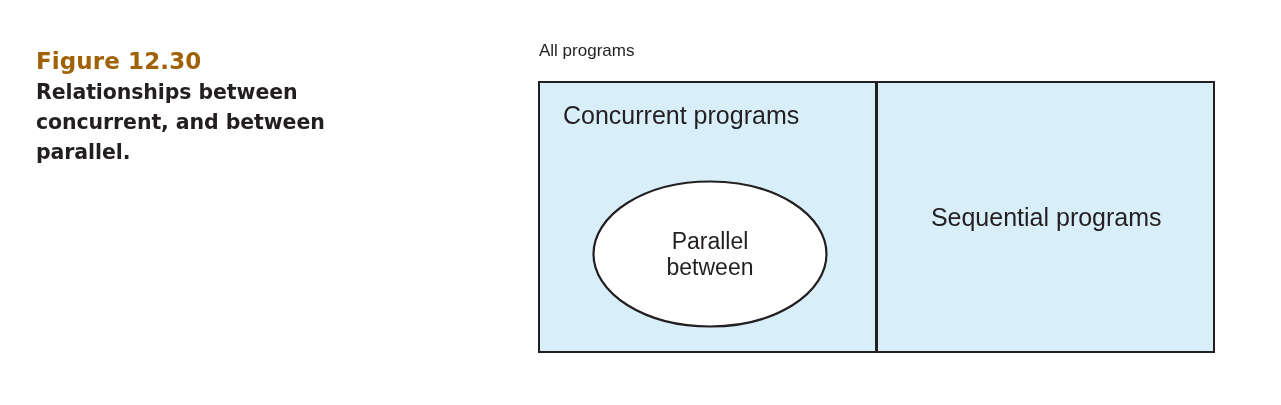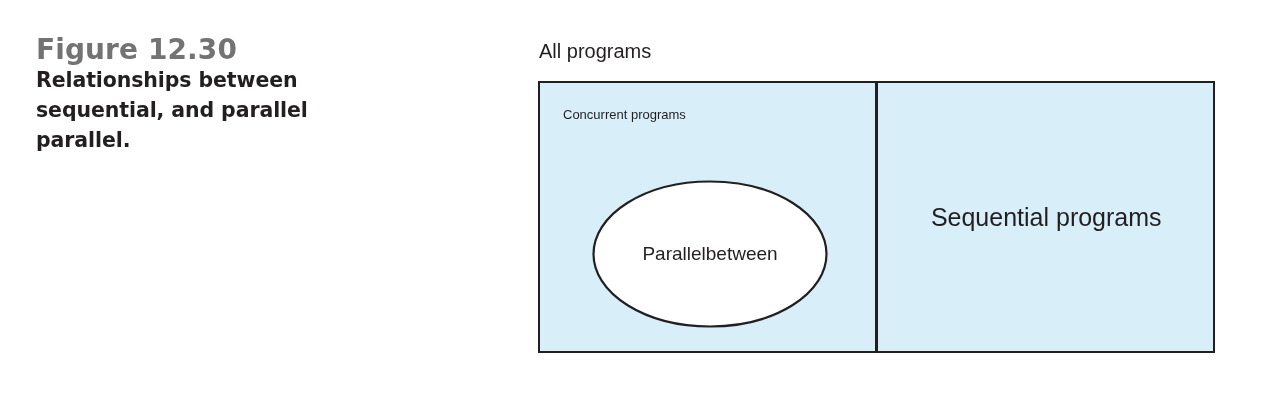--- a/index.html
+++ b/index.html
@@ -20,25 +20,25 @@
   
   #caption-block {
     position: absolute;
     left: 36px;
     top: 36px;
     width: 440px;
   }
   #figure-number {
     font-family: "DejaVu Sans", sans-serif;
     font-weight: bold;
-    font-size: 28px;
+    font-size: 23px;
     letter-spacing: 0.1px;
-    color: #737373;
+    color: #a16207;
     line-height: 27px;
-    margin: 0 0 2px 0;
+    margin: 12px 0 2px 0;
     white-space: nowrap;
   }
   #figure-caption {
     font-family: "DejaVu Sans", sans-serif;
     font-weight: bold;
     font-size: 20.5px;
     letter-spacing: -0.1px;
     color: #231f20;
     line-height: 30px;
     margin: 0;
@@ -53,21 +53,21 @@
     position: absolute;
     left: 538px;
     top: 38px;
     width: 690px;
     height: 330px;
   }
   #all-programs-label {
     position: absolute;
     left: 1px;
     top: 0px;
-    font-size: 20px;
+    font-size: 17px;
     color: #231f20;
     line-height: 26px;
     white-space: nowrap;
   }
 
   
   #all-programs-box {
     position: absolute;
     left: 0px;
     top: 43px;
@@ -86,21 +86,21 @@
     width: 2.5px;
     height: 272px;
     background: #231f20;
   }
 
   
   #concurrent-label {
     position: absolute;
     left: 25px;
     top: 63px;
-    font-size: 13px;
+    font-size: 25px;
     color: #231f20;
     line-height: 28px;
     white-space: nowrap;
   }
 
   
   #sequential-label {
     position: absolute;
     left: 339.5px;
     top: 43px;
@@ -129,39 +129,39 @@
     top: 0;
     display: block;
   }
   #parallel-label {
     position: absolute;
     left: 0;
     top: 0;
     width: 236px;
     height: 148px;
     display: flex;
-    flex-direction: row;
+    flex-direction: column;
     align-items: center;
     justify-content: center;
-    font-size: 19px;
+    font-size: 23px;
     color: #231f20;
     line-height: 26px;
     text-align: center;
     white-space: nowrap;
   }
   #parallel-label span { display: block; }
 </style>
 </head>
 <body>
 
 <div id="caption-block">
   <div id="figure-number">Figure 12.30</div>
   <div id="figure-caption">
     <span class="cap-line">Relationships between</span>
-    <span class="cap-line">sequential, and parallel</span>
+    <span class="cap-line">concurrent, and between</span>
     <span class="cap-line">parallel.</span>
   </div>
 </div>
 
 <div id="diagram">
 
   <div id="all-programs-label">All programs</div>
 
   <div id="all-programs-box"></div>
 

